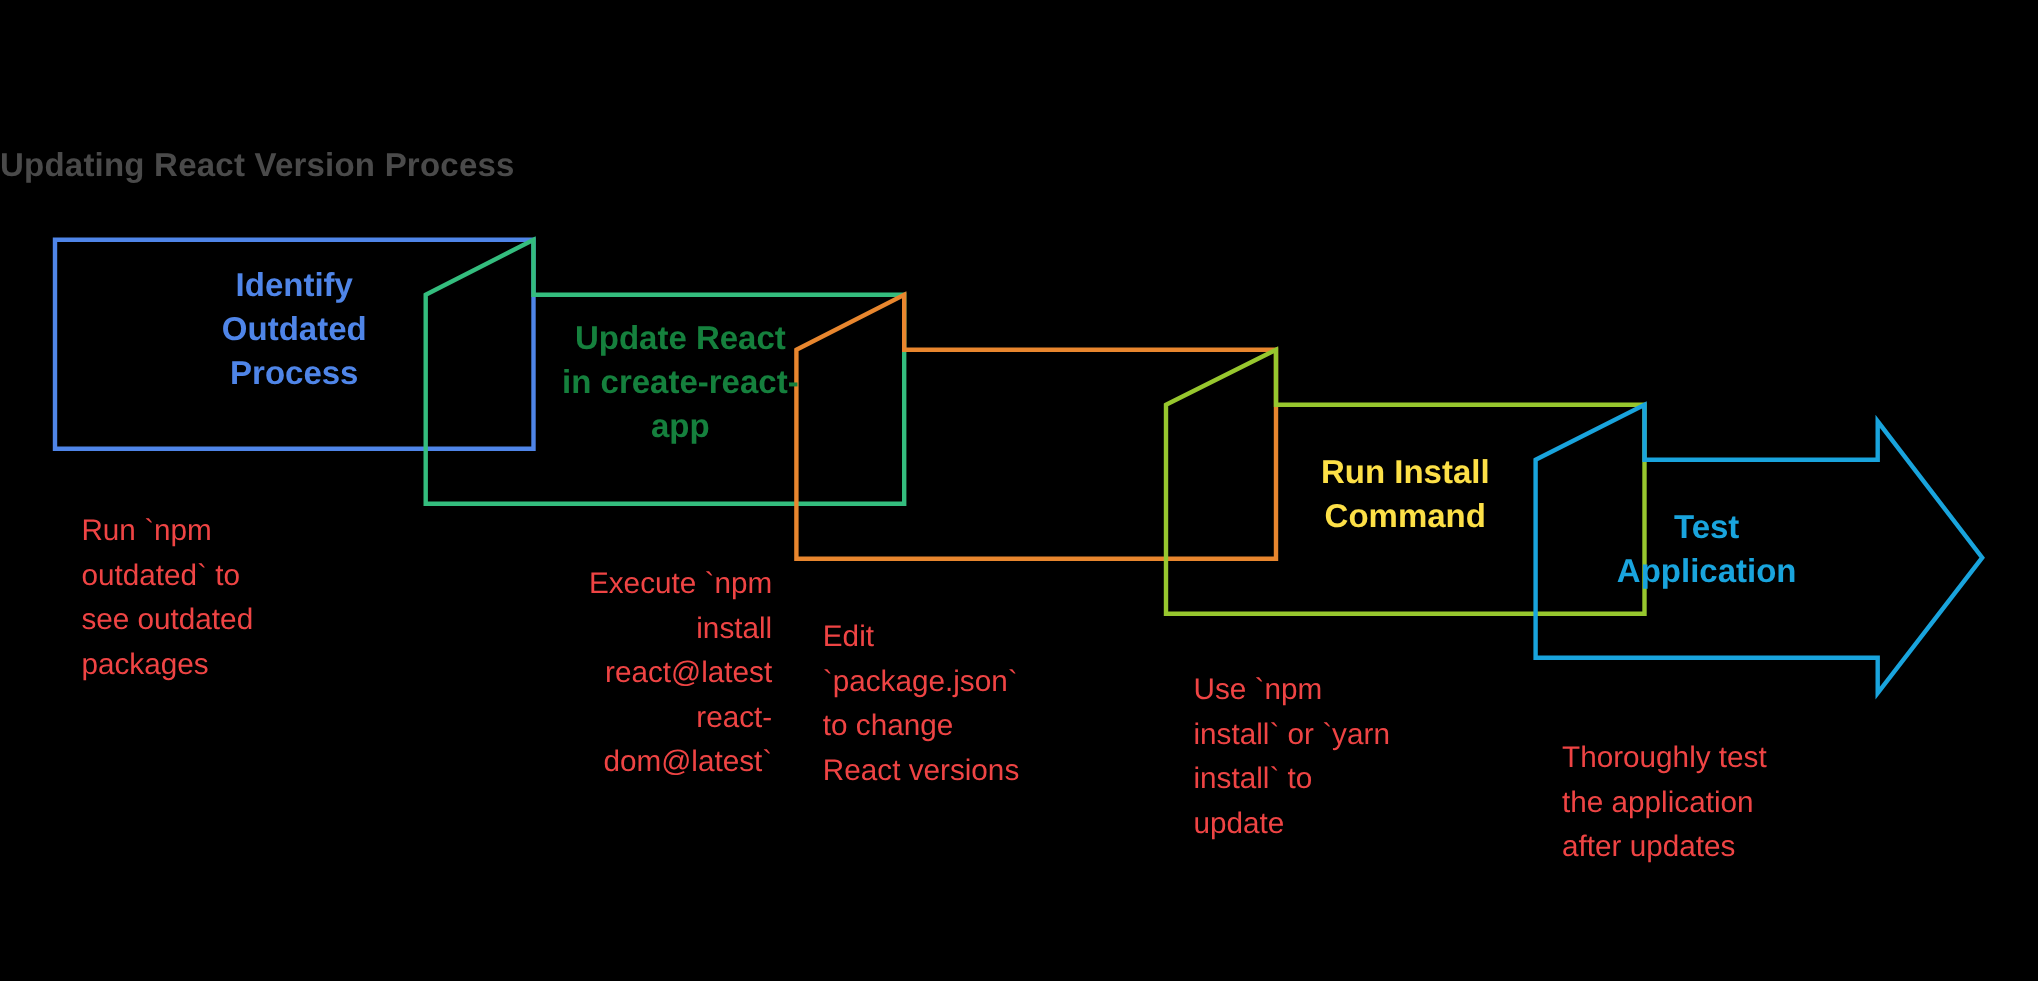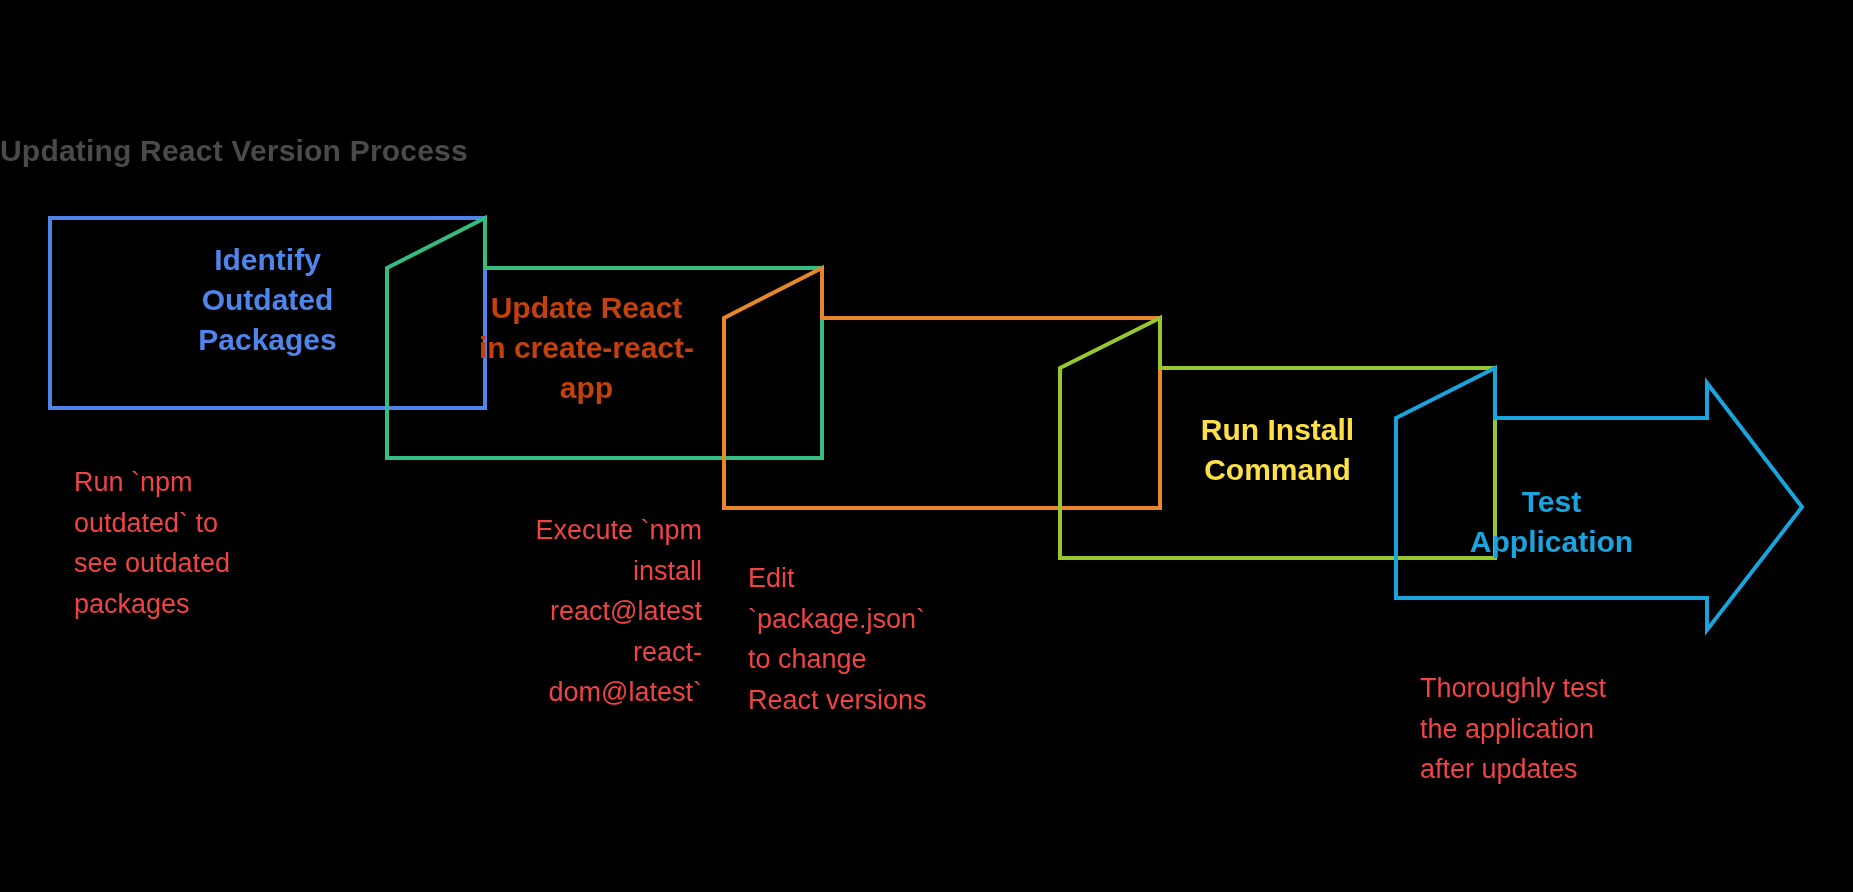--- a/index.html
+++ b/index.html
@@ -86,42 +86,46 @@
     <g>
       <path d="M 1396 418 L 1495 368 L 1495 418 L 1707 418 L 1707 383 L 1802 507 L 1707 630 L 1707 598 L 1396 598 Z" fill="none" stroke="#19a4dd" stroke-width="4" stroke-linejoin="miter"></path>
     </g>
 
   </svg>
 
   <div class="diagram-title">Updating React Version Process</div>
 
   <div class="step-label" style="left:50px; top:240px; width:435px; color:#4f85e8;">Identify
 Outdated
-Packages</div>
+Process</div>
   <div class="step-desc" style="left:74px; top:462px; width:280px;">Run `npm
 outdated` to
 see outdated
 packages</div>
 
-  <div class="step-label" style="left:369px; top:288px; width:435px; color:#c2410c;">Update React
+  <div class="step-label" style="left:401px; top:288px; width:435px; color:#15803d;">Update React
 in create-react-
 app</div>
   <div class="step-desc" style="left:412px; top:510px; width:290px;text-align:right;">Execute `npm
 install
 react@latest
 react-
 dom@latest`</div>
 
   <div class="step-desc" style="left:748px; top:558px; width:300px;">Edit
 `package.json`
 to change
 React versions</div>
 
   <div class="step-label" style="left:1060px; top:410px; width:435px; color:#fde047;">Run Install
 Command</div>
+  <div class="step-desc" style="left:1085px; top:606px; width:300px;">Use `npm
+install` or `yarn
+install` to
+update</div>
 
-  <div class="step-label" style="left:1396px; top:482px; width:311px; color:#19a4dd;">Test
+  <div class="step-label" style="left:1396px; top:460px; width:311px; color:#19a4dd;">Test
 Application</div>
   <div class="step-desc" style="left:1420px; top:656px; width:320px;margin-top:12px;">Thoroughly test
 the application
 after updates</div>
 
 </div>
 
 </body></html>

